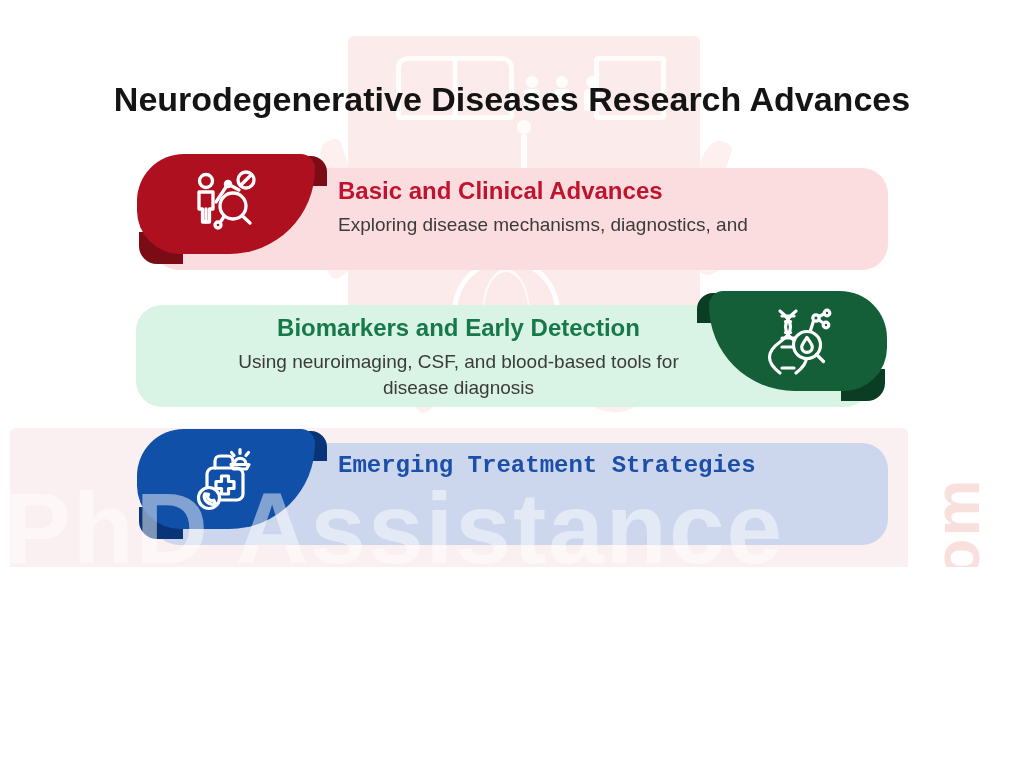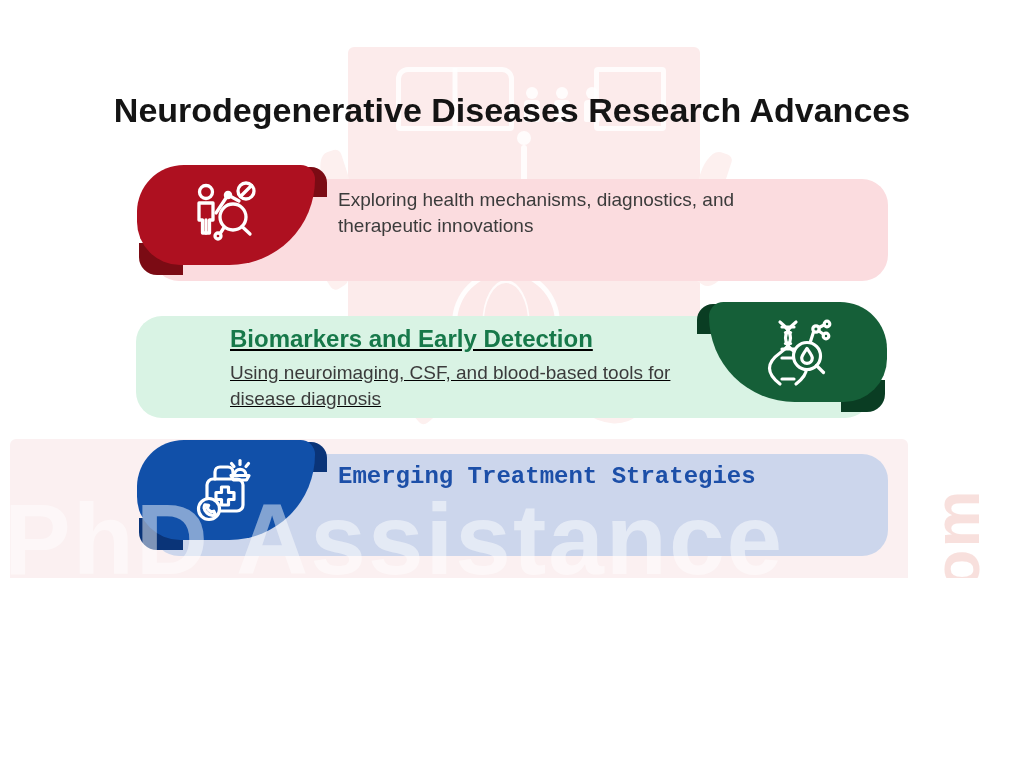--- a/index.html
+++ b/index.html
@@ -1,17 +1,17 @@
 <!DOCTYPE html>
 <html><head>
 <meta charset="utf-8">
 <style>
   * { margin:0; padding:0; box-sizing:border-box; }
   html,body { width:1024px; height:768px; background:#ffffff; font-family:"Liberation Sans", sans-serif; }
-  .stage { position:relative; width:1024px; height:567px; overflow:hidden; background:#ffffff;margin-top:11px; }
+  .stage { position:relative; width:1024px; height:567px; overflow:hidden; background:#ffffff; }
 
   
   .crest { position:absolute; left:348px; top:36px; width:352px; height:296px;
            background:#fcebeb; border-radius:6px; z-index:0; }
   .crest .book { position:absolute; left:48px; top:20px; width:118px; height:64px;
                  border:5px solid rgba(255,255,255,.85); border-radius:12px 12px 4px 4px; }
   .crest .book:after { content:""; position:absolute; left:50%; top:-4px; width:5px; height:62px;
                  background:rgba(255,255,255,.85); transform:translateX(-50%); }
   .crest .frame { position:absolute; right:34px; top:20px; width:72px; height:64px;
                  border:5px solid rgba(255,255,255,.85); border-radius:4px; }
@@ -37,21 +37,21 @@
 
   
   .card { position:absolute; width:735px; height:102px; border-radius:26px; z-index:1; }
   .card1 { left:153px; top:168px; background:#fbdcdf; }
   .card2 { left:136px; top:305px; background:#d9f3e4; }
   .card3 { left:153px; top:443px; background:#ccd6ec; }
   .card4 { left:136px; top:583px; background:#ded3f8; }
 
   .card-text { position:absolute; z-index:2; }
   .ct-left  { text-align:left;  width:480px; }
-  .ct-right { text-align:left; width:457px;text-decoration:underline; }
+  .ct-right { text-align:center; width:457px; }
   .ct1 { left:338px; top:176px; }
   .ct2 { left:230px; top:313px; }
   .ct3 { left:338px; top:451px; }
   .ct4 { left:230px; top:591px; }
   .card-text h2 { font-size:24px; font-weight:700; margin-bottom:7px; line-height:29px; }
   .ct1 h2 { color:#c0142e; } .ct2 h2 { color:#17794a; } .ct3 h2 { color:#1c4fa8;font-family:Liberation Mono, monospace; } .ct4 h2 { color:#8b46e4; }
   .card-text p { font-size:19px; line-height:26px; color:#3b3b3b; font-weight:400; }
 
   
   .blob-wrap { position:absolute; width:178px; height:100px; z-index:3; }
@@ -106,21 +106,22 @@
   <span class="leaf" style="left:700px; top:140px; width:26px; height:52px; transform:rotate(18deg);"></span>
   <span class="leaf" style="left:704px; top:226px; width:26px; height:52px; transform:rotate(32deg);"></span>
   <span class="leaf" style="left:560px; top:338px; width:90px; height:70px; transform:rotate(40deg);"></span>
   <span class="leaf" style="left:396px; top:342px; width:70px; height:58px; transform:rotate(-40deg);"></span>
   <div class="band"></div>
 
   <h1 class="title">Neurodegenerative Diseases Research Advances</h1>
 
   <div class="card card1"></div>
   <div class="card-text ct-left ct1">
-    <p><span>Exploring health mechanisms, diagnostics, and</span><br><span>therapeutic innovations</span></p>
+    <h2>Basic and Clinical Advances</h2>
+    <p><span>Exploring disease mechanisms, diagnostics, and</span><br></p>
   </div>
   <div class="blob-wrap blob-left bw1">
     <span class="fold fold-a"></span>
     <span class="fold fold-b"></span>
     <div class="blob-main"></div>
     <svg width="76" height="72" viewBox="0 0 76 72">
       <g stroke="#ffffff" stroke-width="3.3" fill="none" stroke-linecap="round" stroke-linejoin="round">
         <circle cx="18" cy="13" r="6.5"></circle>
         <path d="M11 24 h14 v17 h-3.5 v13 h-7 v-13 h-3.5 z"></path>
         <line x1="18" y1="41" x2="18" y2="54"></line>

